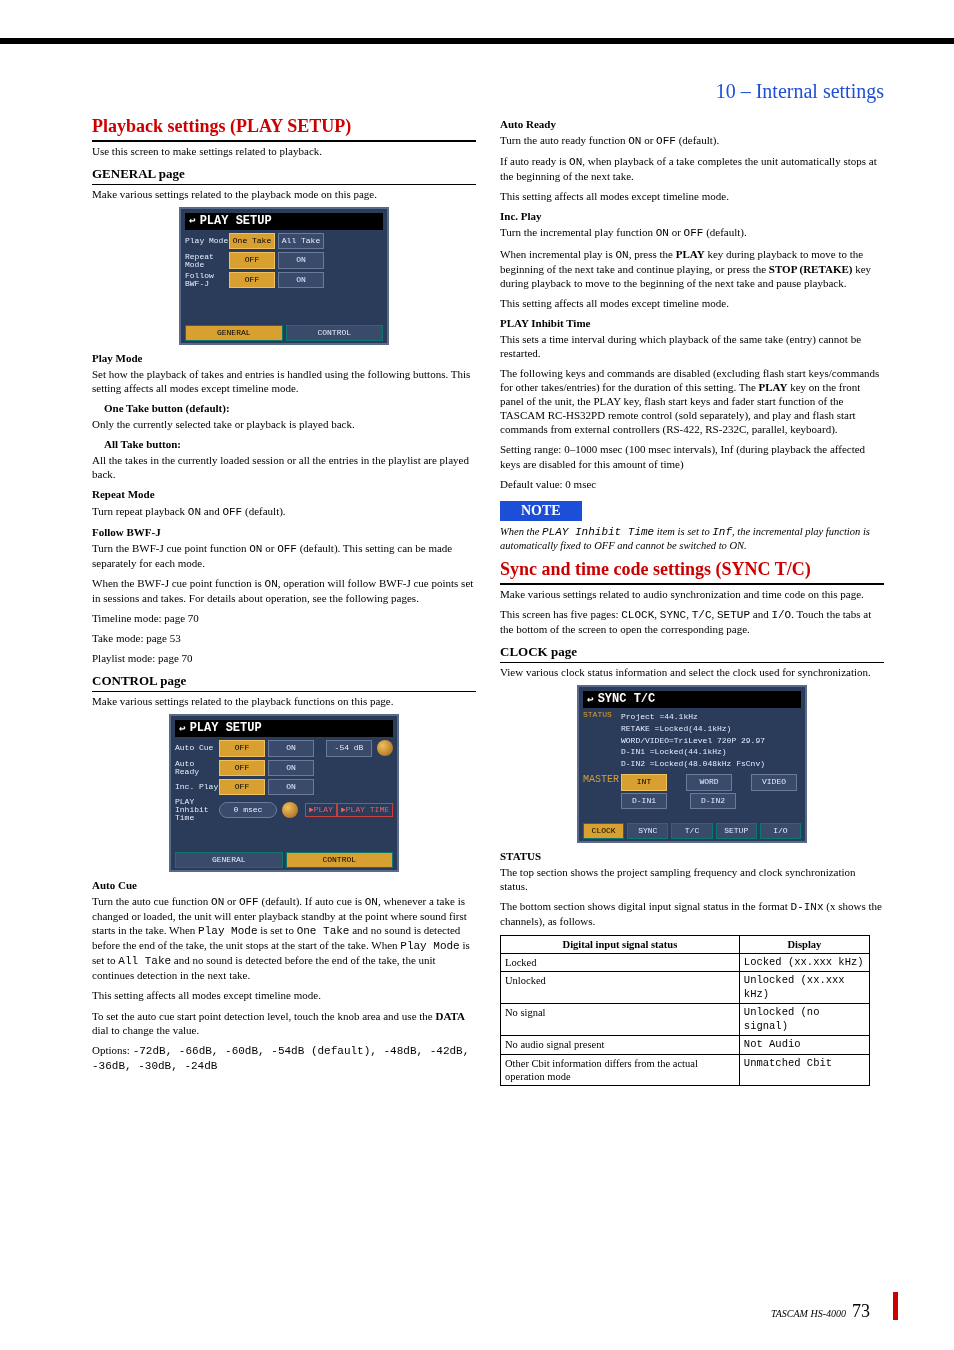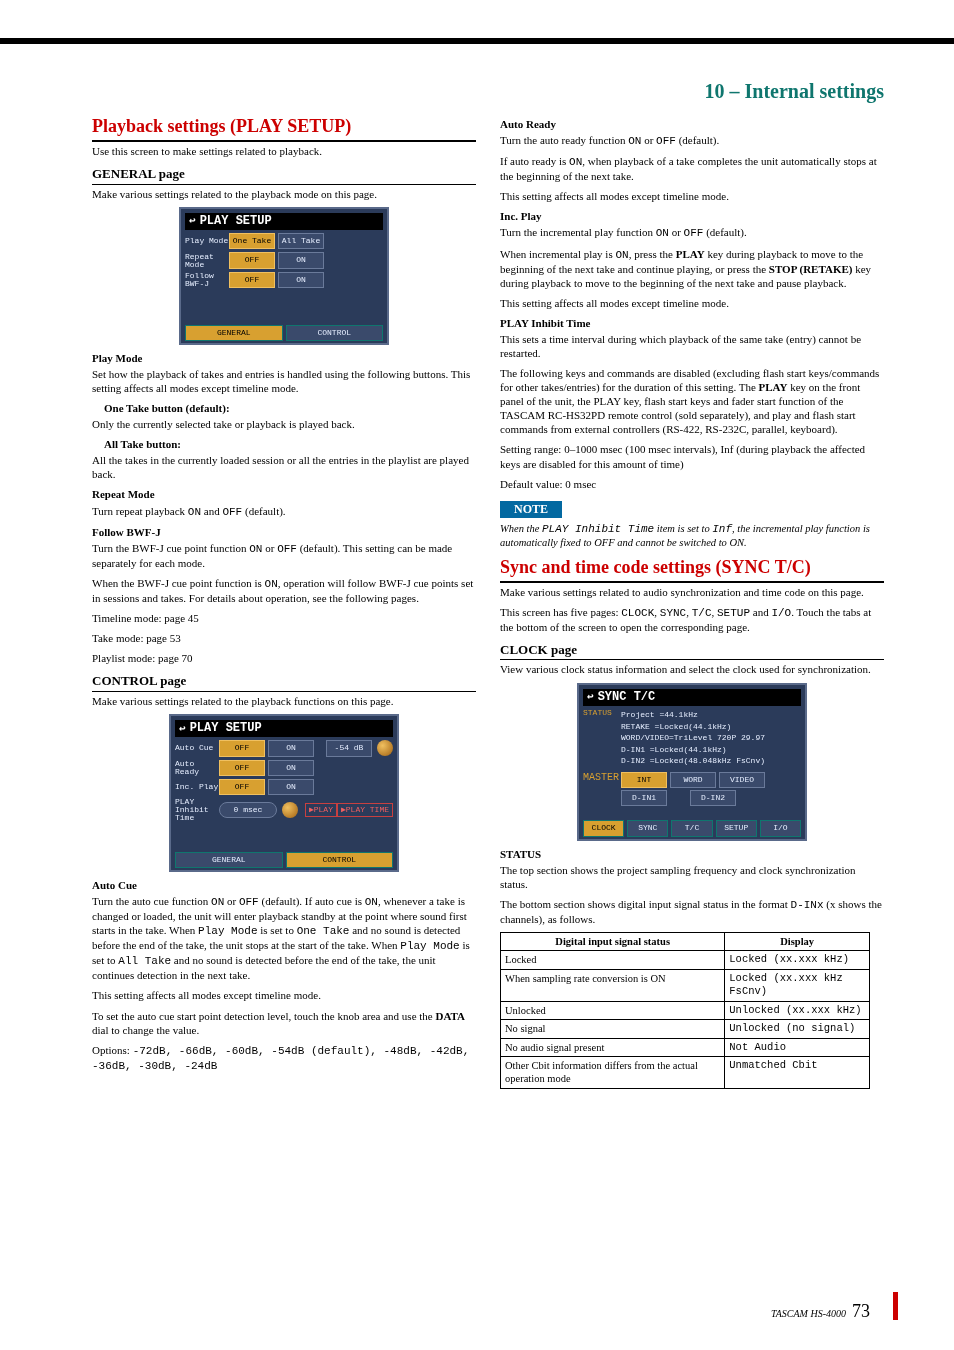--- a/index.html
+++ b/index.html
@@ -9,41 +9,41 @@
     width: 954px; height: 1350px; position: relative; box-sizing: border-box;
     padding: 80px 70px 40px 92px;
   }
   .top-bar {
     position: absolute; top: 38px; left: 0; right: 0; height: 6px; background: #000;
   }
   .cols { display: flex; gap: 24px; }
   .col { width: 384px; font-size: 11px; line-height: 1.28; }
   .col p { margin: 2px 0 6px 0; }
   .chapter-title {
-    color: #0f766e; font-weight: 700; font-size: 20px; text-align: right;
+    color: #1d4ed8; font-weight: 400; font-size: 20px; text-align: right;
     margin: 0 0 10px 0; font-family: Georgia, serif;
   }
   h1.section {
     color: #c00; font-size: 18px; font-weight: 700; margin: 2px 0 2px 0;
     border-bottom: 2px solid #000; padding-bottom: 2px; font-family: Georgia, serif;
   }
   h2.sub {
     color: #000000; font-size: 13px; font-weight: 700; margin: 8px 0 2px 0;
     border-bottom: 1px solid #000; padding-bottom: 1px; font-family: Georgia, serif;
   }
   h3.item {
     color: #000; font-size: 11px; font-weight: 700; margin: 4px 0 0 0; font-family: Georgia, serif;
   }
   h4.opt {
     color: #000; font-size: 11px; font-weight: 700; margin: 3px 0 0 12px; font-family: Georgia, serif;
   }
   .ind1 { margin-left: 12px; }
   .note-tag {
-    display: inline-block; background: #0369a1; color: #fff; font-weight: 700;
-    font-size: 12px; padding: 1px 14px; margin: 4px 0 2px 0;
+    display: inline-block; background: #1d4ed8; color: #fff; font-weight: 700;
+    font-size: 14px; padding: 1px 21px; margin: 4px 0 2px 0;
   }
   .note-text { font-style: italic; font-size: 10.5px; }
   .mono { font-family: 'Courier New', monospace; font-size: 11px; }
   .smallmono { font-family: 'Courier New', monospace; font-size: 10.5px; }
   .bold { font-weight: 700; }
   .img-wrap { text-align: center; margin: 6px 0; }
   .lcd {
     display: inline-block; background: #2b3b5a; border: 2px solid #5a6a8a;
     padding: 4px; width: 210px; height: 138px; box-sizing: border-box;
     color: #e6eeff; font-family: 'Courier New', monospace; font-size: 9px;
@@ -151,21 +151,21 @@
   <span>Turn repeat playback </span><span class="mono">ON</span><span> and </span><span class="mono">OFF</span><span> (default).</span>
 </p>
 
 <h3 class="item">Follow BWF-J</h3>
 <p>
   <span>Turn the BWF-J cue point function </span><span class="mono">ON</span><span> or </span><span class="mono">OFF</span><span> (default). This setting can be made separately for each mode.</span>
 </p>
 <p>
   <span>When the BWF-J cue point function is </span><span class="mono">ON</span><span>, operation will follow BWF-J cue points set in sessions and takes. For details about operation, see the following pages.</span>
 </p>
-<p>Timeline mode: page 45</p>
+<p>Timeline mode: page 70</p>
 <p>Take mode: page 53</p>
 <p>Playlist mode: page 70</p>
 
 <h2 class="sub">CONTROL page</h2>
 <p>Make various settings related to the playback functions on this page.</p>
 
 <div class="img-wrap">
  <div class="lcd lcd2">
   <div class="lcd-title">
               <span class="back">↩</span>
@@ -271,21 +271,21 @@
       <div class="lcd-status"><span class="k">Project =44.1kHz</span></div>
       <div class="lcd-status"><span class="k">RETAKE   =Locked(44.1kHz)</span></div>
       <div class="lcd-status"><span class="k">WORD/VIDEO=TriLevel 720P 29.97</span></div>
       <div class="lcd-status"><span class="k">D-IN1   =Locked(44.1kHz)</span></div>
       <div class="lcd-status"><span class="k">D-IN2   =Locked(48.048kHz FsCnv)</span></div>
     </div>
   </div>
   <div style="display:flex; margin-top:6px;">
     <div style="width:38px; color:#d8a030; font-size:10px;">MASTER</div>
     <div>
-      <div style="display:flex; gap:0;justify-content:center;">
+      <div style="display:flex; gap:16px;justify-content:center;">
         <div class="lcd-btn w sel">INT</div>
         <div class="lcd-btn w">WORD</div>
         <div class="lcd-btn w">VIDEO</div>
       </div>
       <div style="display:flex; gap:20px; margin-top:2px;">
         <div class="lcd-btn w">D-IN1</div>
         <div class="lcd-btn w">D-IN2</div>
       </div>
     </div>
   </div>
@@ -309,24 +309,20 @@
   <tbody>
             <tr>
               <th>Digital input signal status</th>
               <th>Display</th>
             </tr>
   <tr>
               <td>Locked</td>
               <td class="smallmono">Locked (xx.xxx kHz)</td>
             </tr>
   <tr>
-              <td>When sampling rate conversion is ON</td>
-              <td class="smallmono">Locked (xx.xxx kHz FsCnv)</td>
-            </tr>
-  <tr>
               <td>Unlocked</td>
               <td class="smallmono">Unlocked (xx.xxx kHz)</td>
             </tr>
   <tr>
               <td>No signal</td>
               <td class="smallmono">Unlocked (no signal)</td>
             </tr>
   <tr>
               <td>No audio signal present</td>
               <td class="smallmono">Not Audio</td>

